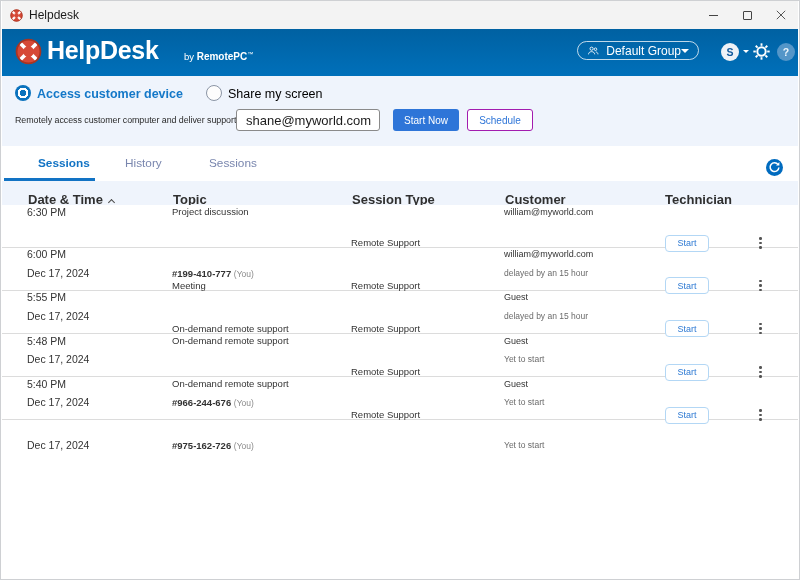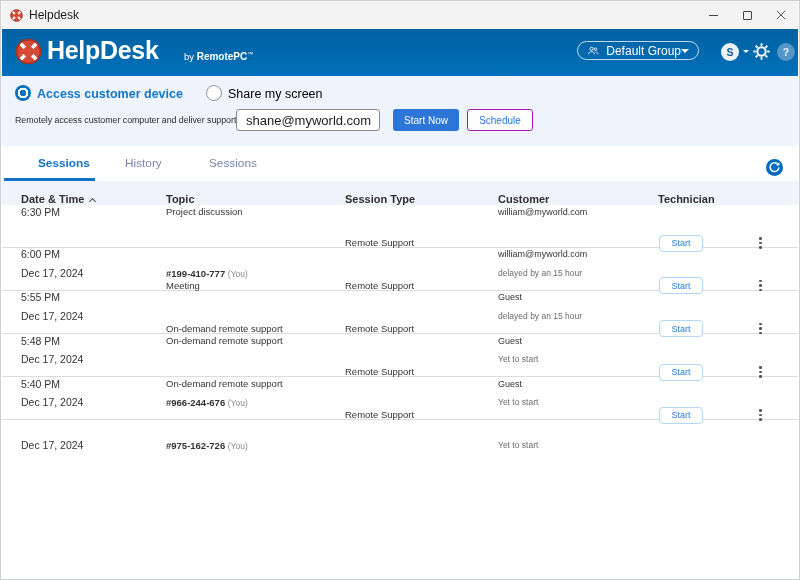--- a/index.html
+++ b/index.html
@@ -50,24 +50,24 @@
 .tabsrow { position:absolute; top:145px; left:1px; right:1px; height:35px; background:#fff; }
 .tab { position:absolute; top:9px; font-size:11.8px; line-height:16px; }
 .tab.active { font-weight:bold; color:#1273c4; }
 .tab.idle { color:#7986ae; }
 .t1 { left:28px;margin-left:8px; } .t2 { left:123px; } .t3 { left:207px; }
 .tab-underline { position:absolute; left:2px; bottom:0; width:91px; height:3px; background:#1273c4; }
 .total { position:absolute; right:37px; top:14px; font-size:13px; color:#333;margin-top:44px; }
 .refresh { position:absolute; left:764px; top:13px; width:17px; height:17px; }
 
 
-.thead { position:absolute; top:180px; left:1px; right:1px; height:36px; background:#eff4fc; display:grid; grid-template-columns:145px 179px 153px 160px 84px auto; padding:0 19px; align-items:center; font-size:11px; font-weight:bold; color:#2f2f2f; }
+.thead { position:absolute; top:180px; left:1px; right:1px; height:36px; background:#eff4fc; display:grid; grid-template-columns:145px 179px 153px 160px 84px auto; padding:0 26px; align-items:center; font-size:13px; font-weight:bold; color:#2f2f2f; }
 .sort { display:inline-block; width:5px; height:5px; border-left:1.2px solid #4a4a4a; border-top:1.2px solid #4a4a4a; transform:rotate(45deg); margin-left:6px; position:relative; top:1px; }
 .rows { position:absolute; top:204px; left:1px; right:1px; }
-.row { height:43px; display:grid; grid-template-columns:145px 179px 153px 160px 84px auto; padding:0 19px; align-items:center; border-bottom:1px solid #dcdcdc; background:#fff; }
+.row { height:43px; display:grid; grid-template-columns:145px 179px 153px 160px 84px auto; padding:0 25px; align-items:center; border-bottom:1px solid #dcdcdc; background:#fff; }
 .l1 { font-size:11px; color:#333; line-height:13.5px; }
 .l2 { font-size:11px; color:#333; line-height:13.5px;margin-top:48px; }
 .row > div:nth-child(1) .l1, .row > div:nth-child(1) .l2 { font-size:10.5px; }
 .row > div:nth-child(2) .l1, .row > div:nth-child(2) .l2 { font-size:9.5px; }
 .row > div:nth-child(3) { font-size:9.5px; }
 .row > div:nth-child(4) .l1 { font-size:9px; }
 .l2.gray { color:#6b6b6b; font-size:8.5px; }
 .sess-id { font-weight:bold; }
 .you { font-size:8.5px; color:#8a8a8a; font-weight:normal; }
 .start-btn { width:44px; height:17px; border:1px solid #b3d7f5; border-radius:4px; background:#fff; color:#2e7ad3; font-size:9px; display:flex; align-items:center; justify-content:center; margin-left:1px; }

